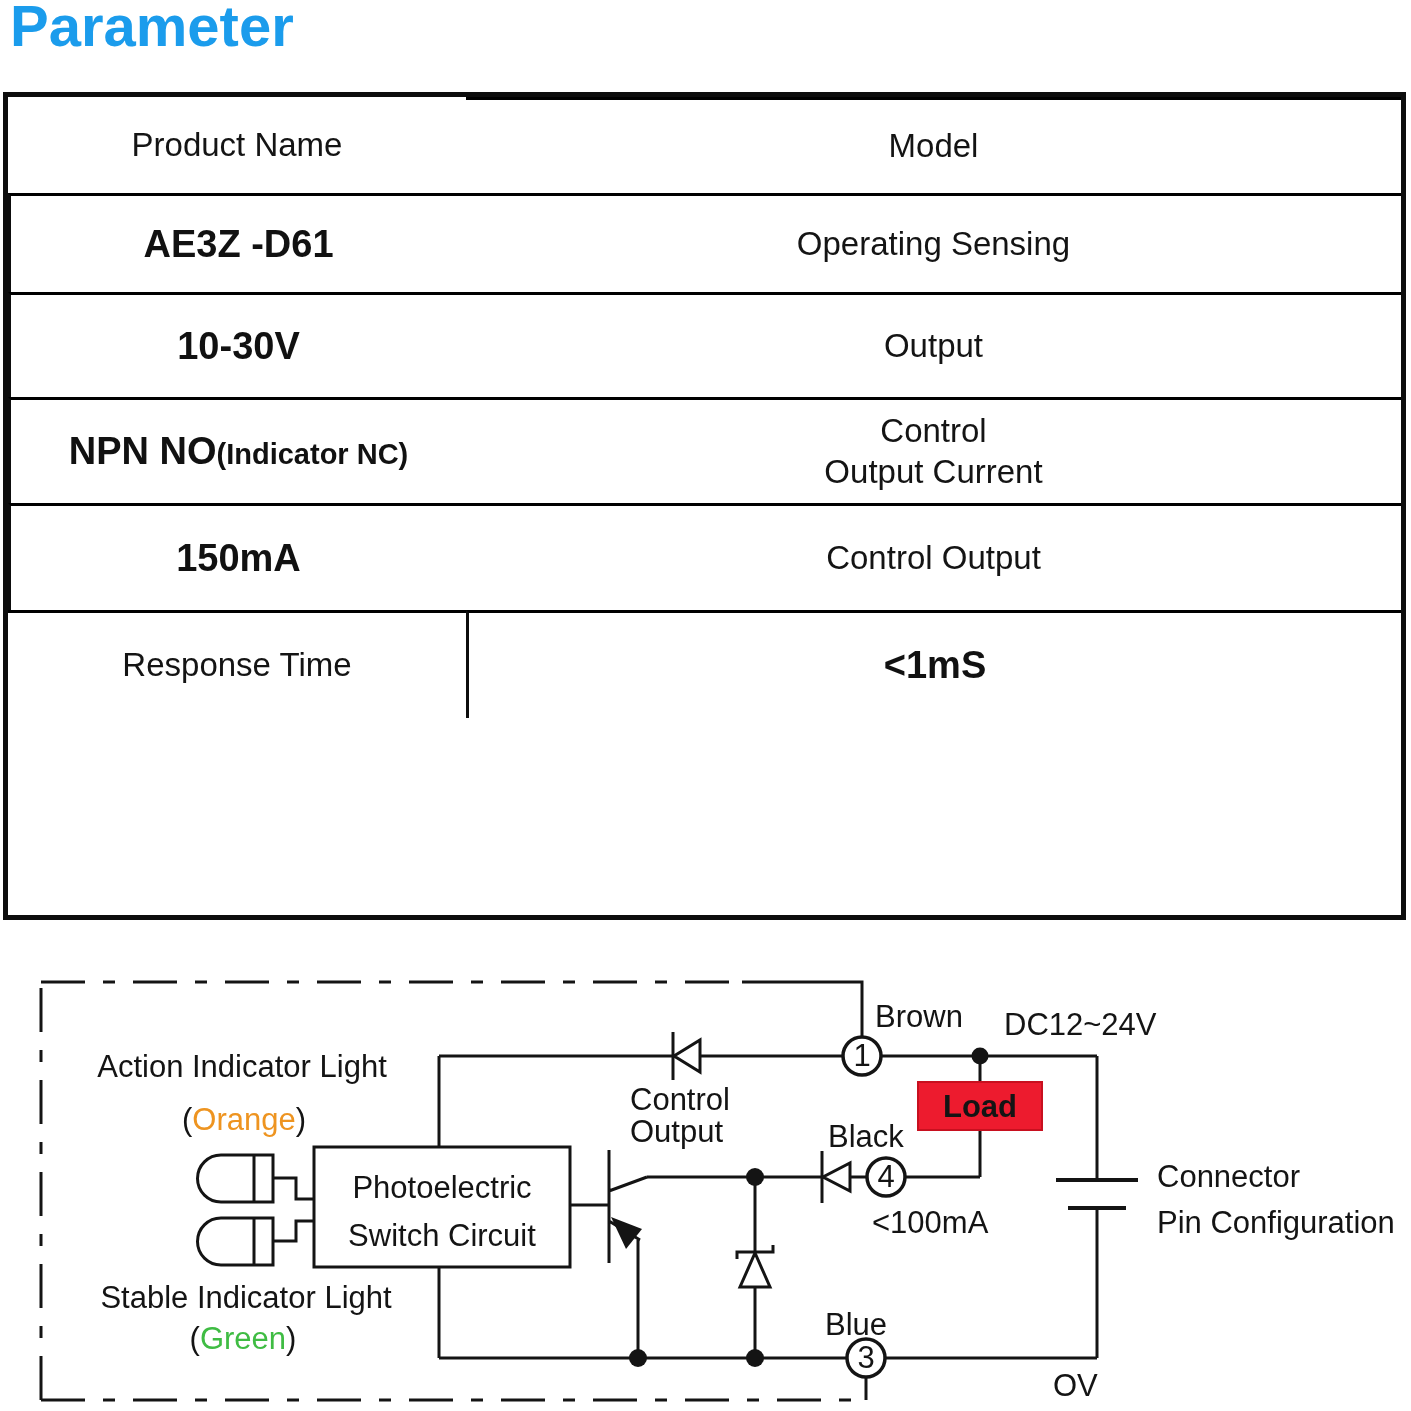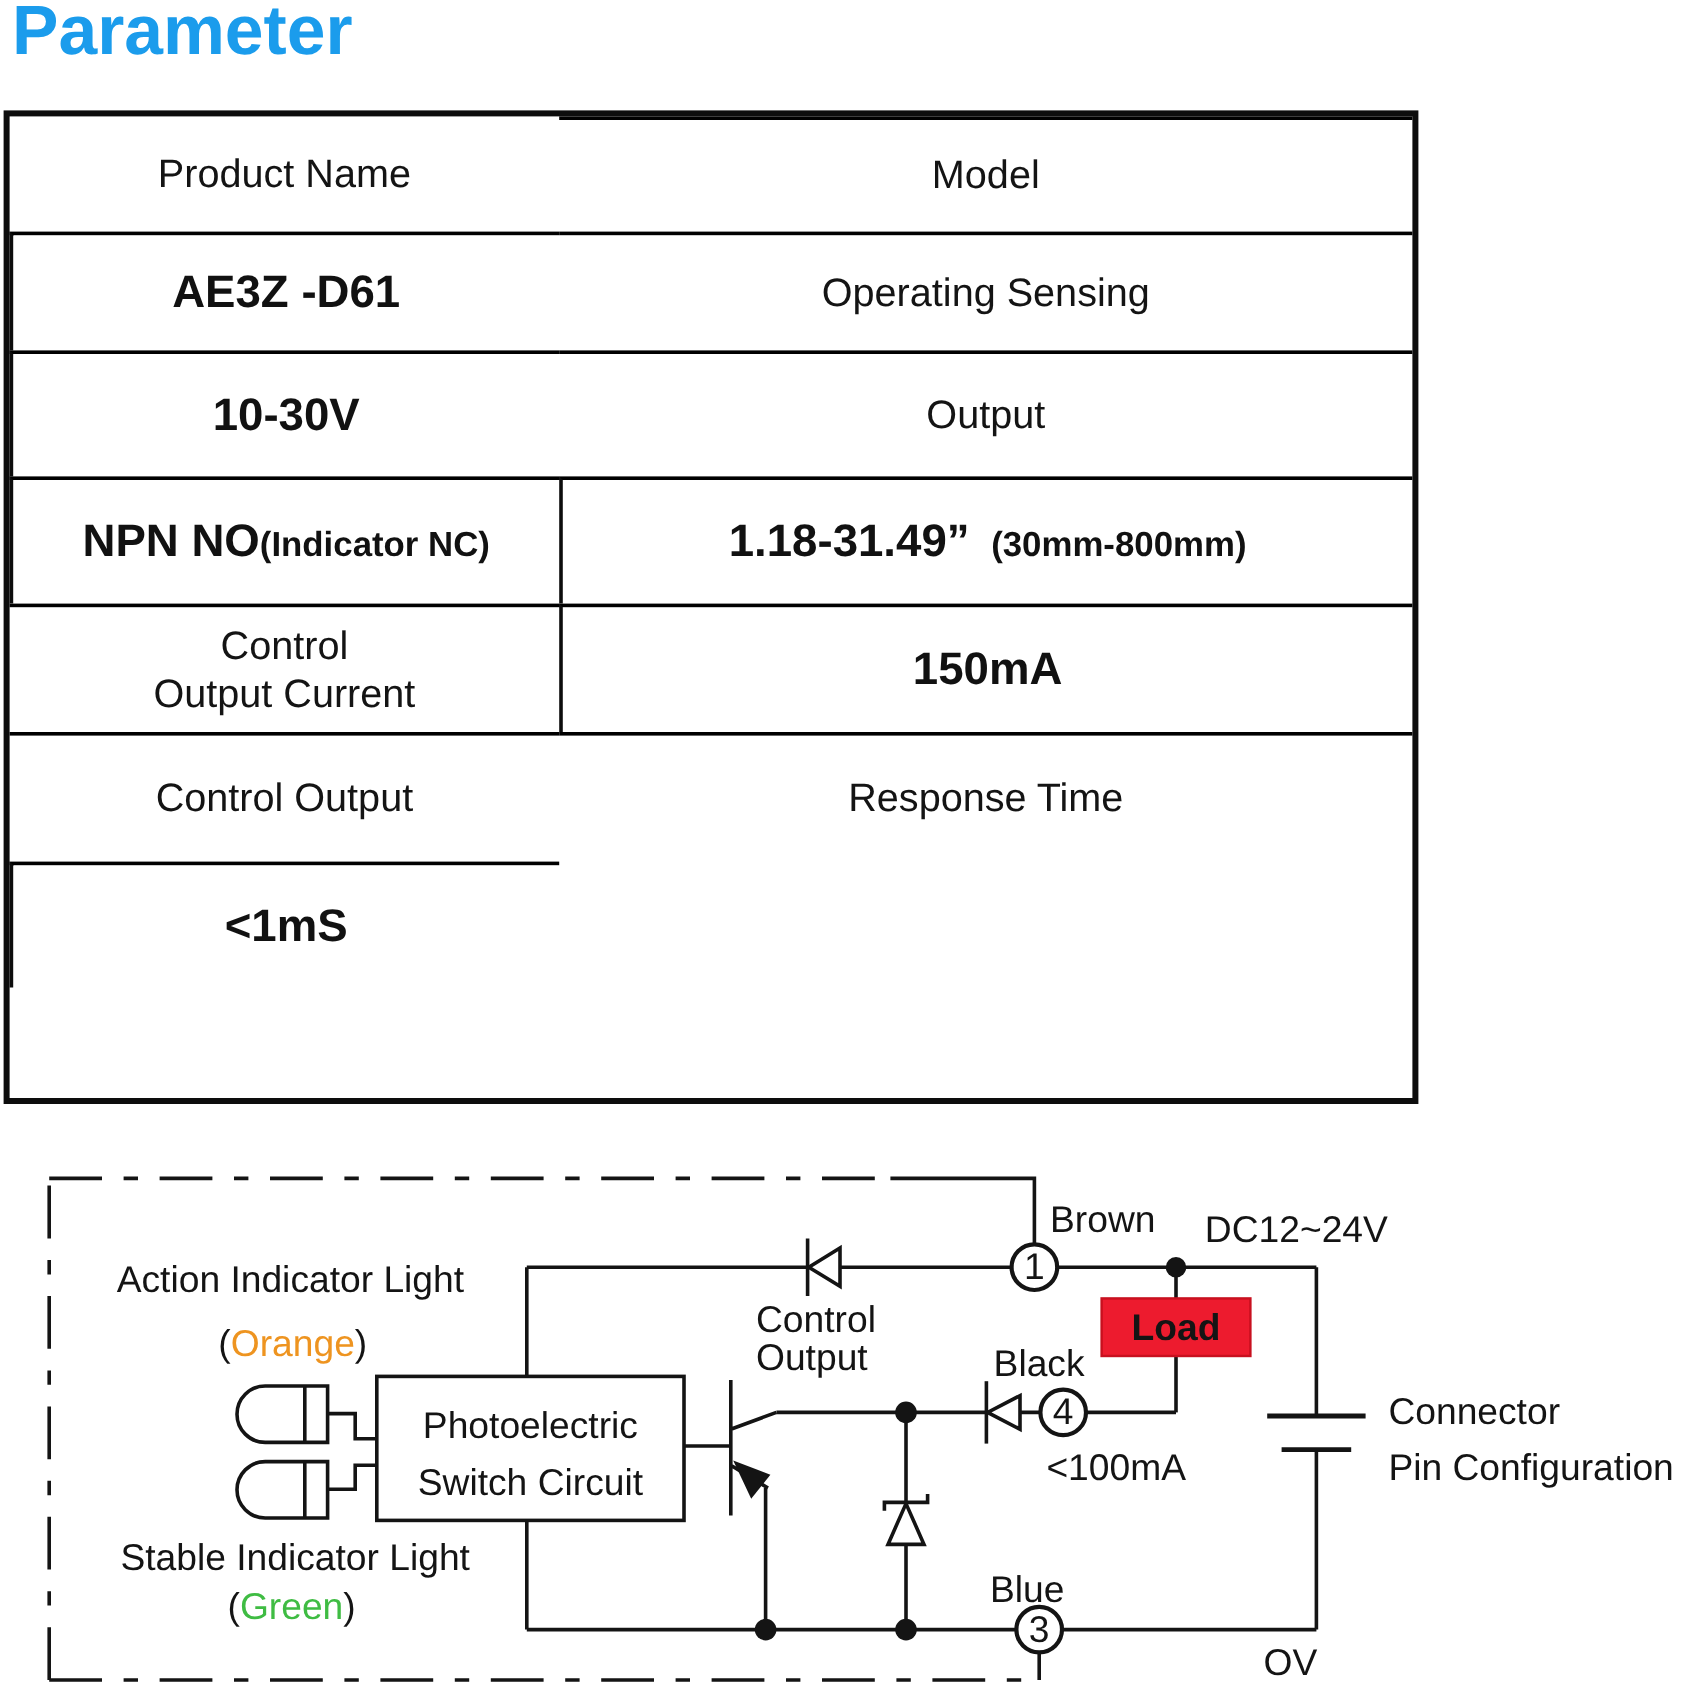--- a/index.html
+++ b/index.html
@@ -5,21 +5,21 @@
   html,body{margin:0;padding:0;}
   body{
     width:1411px;height:1411px;position:relative;background:#ffffff;
     font-family:"Liberation Sans", sans-serif;overflow:hidden;
   }
   .page-title{
     position:absolute;left:10px;top:-8px;
     font-size:58px;font-weight:bold;color:#1B9CEC;letter-spacing:0px;
   }
   .spec-table{
-    position:absolute;left:3px;top:92px;width:1179px;height:828px;
+    position:absolute;left:3px;top:92px;width:1403px;height:828px;
     box-sizing:border-box;border:5px solid #0d0d0d;background:#fff;
     display:grid;grid-template-columns:458px 1fr;
     grid-template-rows:96px 99px 105px 106px 107px 108px 105px 92px;
   }
   .cell{display:flex;align-items:center;justify-content:center;box-sizing:border-box;}
   .cell.bt{border-top:3px solid #000000;}
   .cell.val{border-left:3px solid #0d0d0d;}
   .lbl-text{
     font-size:33px;color:#141414;white-space:pre-line;text-align:center;line-height:1.22;
   }
@@ -61,23 +61,20 @@
       <span class="vwrap"><span class="vmain">10-30V</span></span>
     </div>
 
   <div class="cell lbl bt">
       <span class="lbl-text">Output</span>
     </div>
   <div class="cell val bt">
       <span class="vwrap"><span class="vmain">NPN NO</span><span class="vnote">(Indicator NC)</span></span>
     </div>
 
-  <div class="cell val bt">
-      <span class="vwrap"><span class="vmain">1.18-31.49”</span><span class="vnote gap">(30mm-800mm)</span></span>
-    </div>
 
   <div class="cell lbl bt">
       <span class="lbl-text">Control
 Output Current</span>
     </div>
   <div class="cell val bt">
       <span class="vwrap"><span class="vmain">150mA</span></span>
     </div>
 
   <div class="cell lbl bt">

